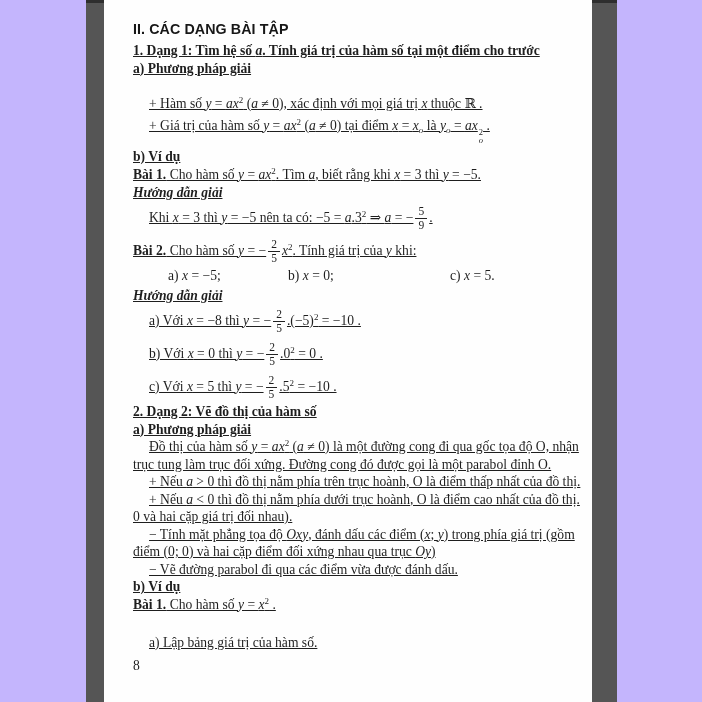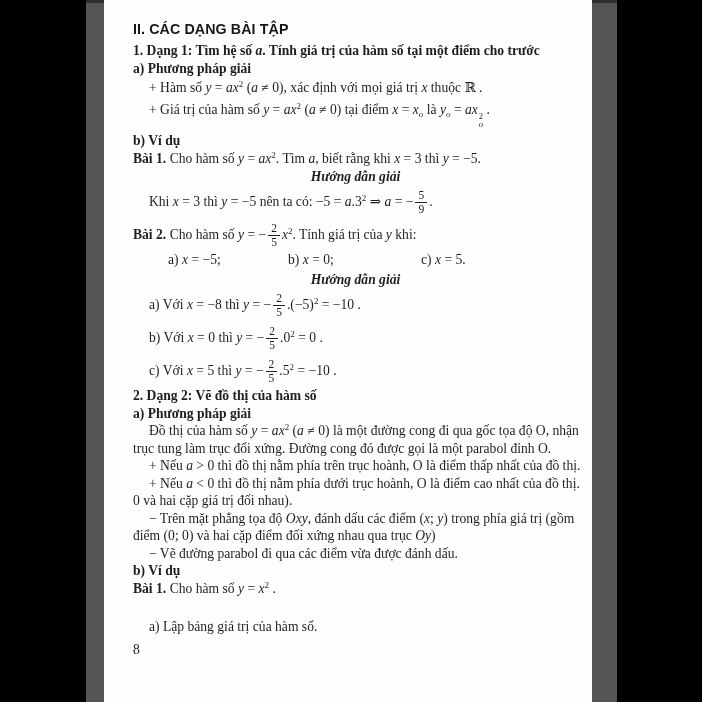--- a/index.html
+++ b/index.html
@@ -5,35 +5,35 @@
   :root{
     --strip:#555555;
     --band:#2e2e2e;
     --ink:#1e1e1e;
     --paper:#fefefe;
   }
   html,body{margin:0;padding:0;}
   body{background:#fcfcfc;}
   .sheet{
     position:relative;width:702px;height:702px;overflow:hidden;
-    background:#000000;
+    background:#c4b5fd;
     font-family:"Liberation Serif","DejaVu Serif",serif;
     color:var(--ink);
   }
   .strip-left{position:absolute;left:86px;top:0;width:18px;height:702px;background:var(--strip);}
   .strip-right{position:absolute;left:592px;top:0;width:25px;height:702px;background:var(--strip);}
   .top-band{position:absolute;left:86px;top:0;width:531px;height:3px;background:var(--band);}
   .page{
     position:absolute;left:104px;top:0;width:488px;height:702px;
     background:var(--paper);box-sizing:border-box;
     padding:20px 14px 0 29px;overflow:hidden;
   }
-  .line{font-size:13.6px;line-height:17.5px;white-space:nowrap;}
+  .line{font-size:13.6px;line-height:17.5px;white-space:nowrap;text-decoration:underline;}
   .indent1{padding-left:16px;}
-  .center{text-align:center;}
+  .center{}
   .tall{line-height:33px;}
   .heading{
     font-family:"Liberation Sans","DejaVu Sans",sans-serif;
     font-weight:bold;font-size:15px;line-height:18px;letter-spacing:0.1px;
     transform:scaleX(0.95);transform-origin:left center;color:#171717;
     white-space:nowrap;
   }
   .bd{font-weight:bold;}
   .it{font-style:italic;}
   .bdit{font-weight:bold;font-style:italic;}
@@ -55,47 +55,47 @@
 <div class="sheet">
   <div class="strip-left"></div>
   <div class="strip-right"></div>
   <div class="top-band"></div>
 
   <div class="page">
     <div class="heading">II.  CÁC DẠNG BÀI TẬP</div>
     <div>
         <div class="line" style="margin-top: 4px;"><span class="bd">1. Dạng 1: Tìm hệ số </span><span class="bdit">a</span><span class="bd">. Tính giá trị của hàm số tại một điểm cho trước</span></div>
         <div class="line"><span class="bd">a) Phương pháp giải</span></div>
-        <div class="line indent1" style="margin-top: 2px;"><span class="">+ Hàm số </span><span class="it">y</span><span class=""> = </span><span class="it">ax</span><span class="sup">2</span><span class=""> (</span><span class="it">a</span><span class=""> ≠ 0), xác định với mọi giá trị </span><span class="it">x</span><span class=""> thuộc ℝ .</span></div>
+        <div class="line indent1" style="margin-top: 18px;"><span class="">+ Hàm số </span><span class="it">y</span><span class=""> = </span><span class="it">ax</span><span class="sup">2</span><span class=""> (</span><span class="it">a</span><span class=""> ≠ 0), xác định với mọi giá trị </span><span class="it">x</span><span class=""> thuộc ℝ .</span></div>
         <div class="line indent1" style="margin-top: 4px;"><span class="">+ Giá trị của hàm số </span><span class="it">y</span><span class=""> = </span><span class="it">ax</span><span class="sup">2</span><span class=""> (</span><span class="it">a</span><span class=""> ≠ 0) tại điểm </span><span class="it">x</span><span class=""> = </span><span class="it">x</span><span class="sub">o</span><span class=""> là </span><span class="it">y</span><span class="sub">o</span><span class=""> = </span><span class="it">ax</span><span class="ss">
             <span class="ssup">2</span>
             <span class="ssub">o</span>
           </span><span class=""> .</span></div>
         <div class="line" style="margin-top: 3px;"><span class="bd">b) Ví dụ</span></div>
         <div class="line" style="margin-top: 1px;"><span class="bd">Bài 1.</span><span class=""> Cho hàm số </span><span class="it">y</span><span class=""> = </span><span class="it">ax</span><span class="sup">2</span><span class="">. Tìm </span><span class="it">a</span><span class="">, biết rằng khi </span><span class="it">x</span><span class=""> = 3 thì </span><span class="it">y</span><span class=""> = −5.</span></div>
         <div class="line center"><span class="bdit">Hướng dẫn giải</span></div>
         <div class="line indent1 tall"><span class="">Khi </span><span class="it">x</span><span class=""> = 3 thì </span><span class="it">y</span><span class=""> = −5 nên ta có: −5 = </span><span class="it">a</span><span class="">.3</span><span class="sup">2</span><span class=""> ⇒ </span><span class="it">a</span><span class=""> = −</span><span class="frac"><span class="num">5</span><span class="den">9</span></span><span class="">.</span></div>
         <div class="line tall"><span class="bd">Bài 2.</span><span class=""> Cho hàm số </span><span class="it">y</span><span class=""> = −</span><span class="frac"><span class="num">2</span><span class="den">5</span></span><span class="it">x</span><span class="sup">2</span><span class="">. Tính giá trị của </span><span class="it">y</span><span class=""> khi:</span></div>
         <div class="line row3">
           <span class="col" style="left: 35px;"><span class="">a) </span><span class="it">x</span><span class=""> = −5;</span></span>
           <span class="col" style="left: 155px;"><span class="">b) </span><span class="it">x</span><span class=""> = 0;</span></span>
-          <span class="col" style="left: 288px;"><span class="">c) </span><span class="it">x</span><span class=""> = 5.</span></span>
+          <span class="col" style="left: 317px;"><span class="">c) </span><span class="it">x</span><span class=""> = 5.</span></span>
         </div>
         <div class="line center" style="margin-top: 2px;"><span class="bdit">Hướng dẫn giải</span></div>
         <div class="line indent1 tall"><span class="">a) Với </span><span class="it">x</span><span class=""> = −8 thì </span><span class="it">y</span><span class=""> = −</span><span class="frac"><span class="num">2</span><span class="den">5</span></span><span class="">.(−5)</span><span class="sup">2</span><span class=""> = −10 .</span></div>
         <div class="line indent1 tall"><span class="">b) Với </span><span class="it">x</span><span class=""> = 0 thì </span><span class="it">y</span><span class=""> = −</span><span class="frac"><span class="num">2</span><span class="den">5</span></span><span class="">.0</span><span class="sup">2</span><span class=""> = 0 .</span></div>
         <div class="line indent1 tall"><span class="">c) Với </span><span class="it">x</span><span class=""> = 5 thì </span><span class="it">y</span><span class=""> = −</span><span class="frac"><span class="num">2</span><span class="den">5</span></span><span class="">.5</span><span class="sup">2</span><span class=""> = −10 .</span></div>
         <div class="line"><span class="bd">2. Dạng 2: Vẽ đồ thị của hàm số</span></div>
         <div class="line"><span class="bd">a) Phương pháp giải</span></div>
         <div class="line indent1"><span class="">Đồ thị của hàm số </span><span class="it">y</span><span class=""> = </span><span class="it">ax</span><span class="sup">2</span><span class=""> (</span><span class="it">a</span><span class=""> ≠ 0) là một đường cong đi qua gốc tọa độ O, nhận</span></div>
         <div class="line"><span class="">trục tung làm trục đối xứng. Đường cong đó được gọi là một parabol đỉnh O.</span></div>
         <div class="line indent1"><span class="">+ Nếu </span><span class="it">a</span><span class=""> &gt; 0 thì đồ thị nằm phía trên trục hoành, O là điểm thấp nhất của đồ thị.</span></div>
         <div class="line indent1"><span class="">+ Nếu </span><span class="it">a</span><span class=""> &lt; 0 thì đồ thị nằm phía dưới trục hoành, O là điểm cao nhất của đồ thị.</span></div>
         <div class="line"><span class="">0 và hai cặp giá trị đối nhau).</span></div>
-        <div class="line indent1"><span class="">− Trên mặt phẳng tọa độ </span><span class="it">Oxy</span><span class="">, đánh dấu các điểm (</span><span class="it">x</span><span class="">; </span><span class="it">y</span><span class="">) trong phía giá trị (gồm</span></div>
+        <div class="line indent1"><span class="">− Tính mặt phẳng tọa độ </span><span class="it">Oxy</span><span class="">, đánh dấu các điểm (</span><span class="it">x</span><span class="">; </span><span class="it">y</span><span class="">) trong phía giá trị (gồm</span></div>
         <div class="line"><span class="">điểm (0; 0) và hai cặp điểm đối xứng nhau qua trục </span><span class="it">Oy</span><span class="">)</span></div>
         <div class="line indent1"><span class="">− Vẽ đường parabol đi qua các điểm vừa được đánh dấu.</span></div>
         <div class="line"><span class="bd">b) Ví dụ</span></div>
         <div class="line"><span class="bd">Bài 1.</span><span class=""> Cho hàm số </span><span class="it">y</span><span class=""> = </span><span class="it">x</span><span class="sup">2</span><span class=""> .</span></div>
         <div class="line indent1" style="margin-top: 21px;"><span class="">a) Lập bảng giá trị của hàm số.</span></div>
       </div>
     <div class="pagenum">8</div>
   </div>
 </div>
 

